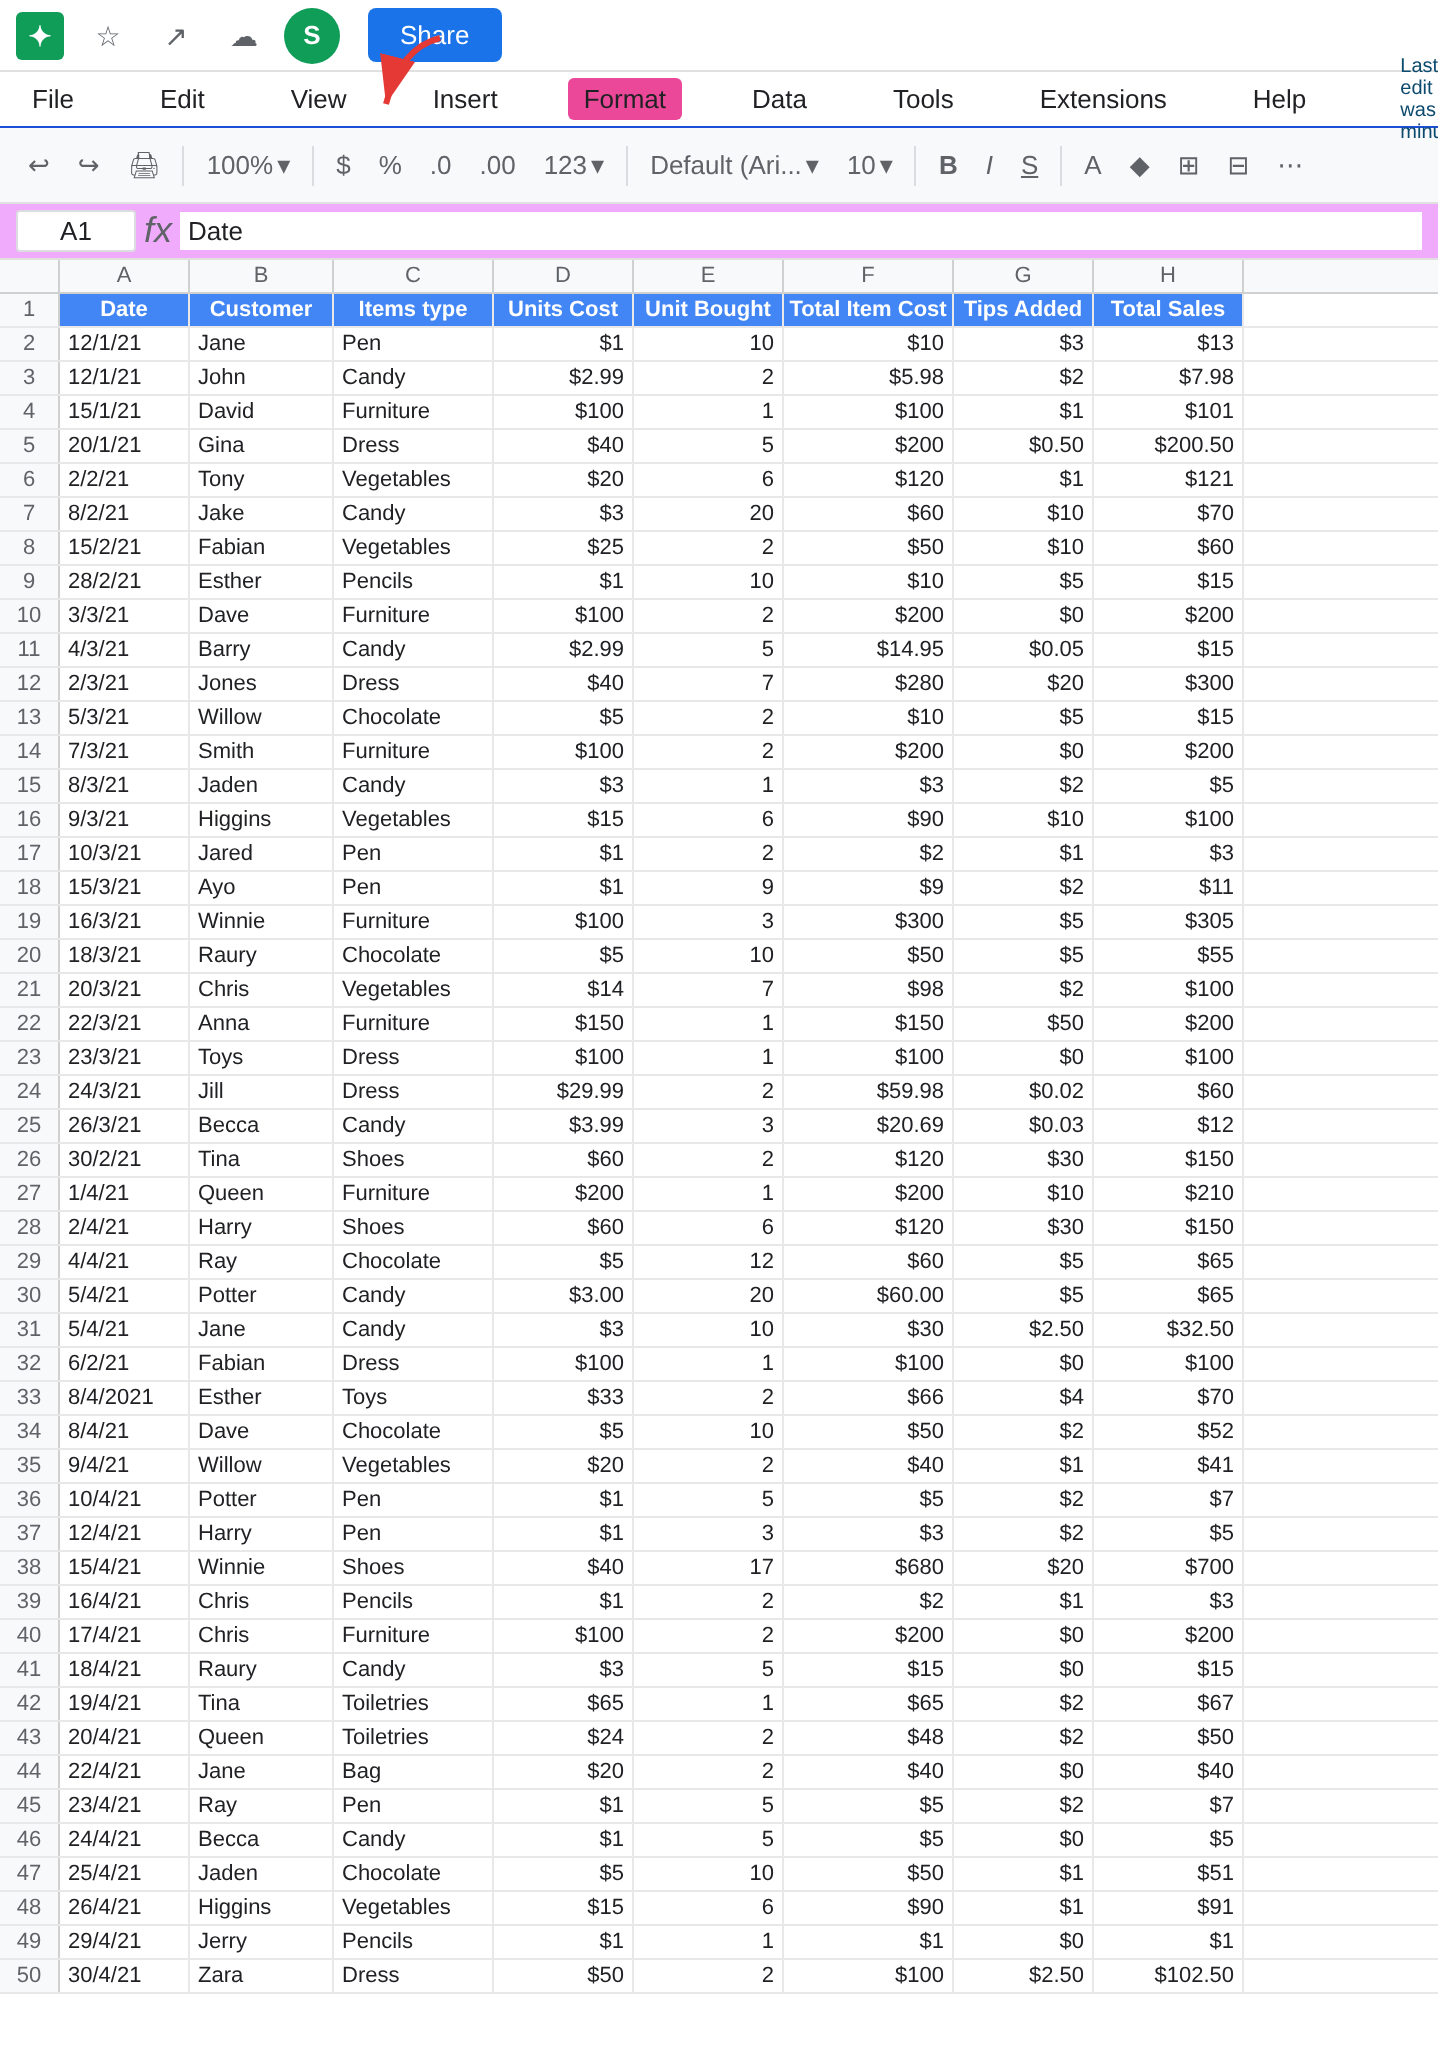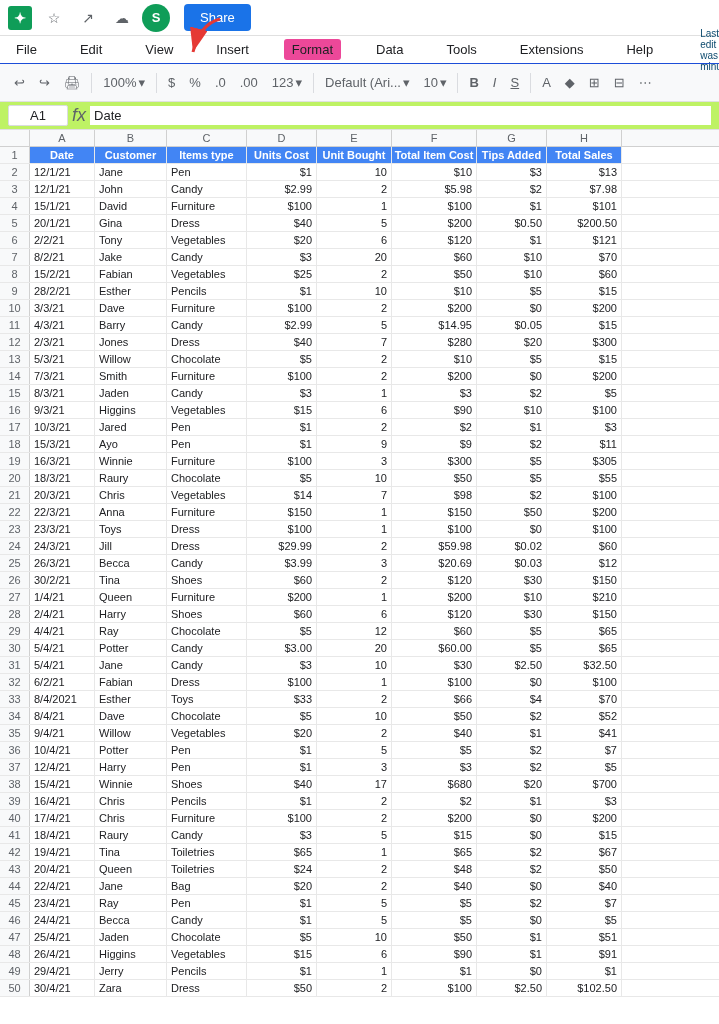--- a/index.html
+++ b/index.html
@@ -37,21 +37,21 @@
       border-bottom: 1px solid #e0e0e0; gap: 2px;
     }
     .tb-btn { padding: 4px 6px; cursor: pointer; border-radius: 3px; font-size: 13px; color: #5f6368; display: flex; align-items: center; gap: 2px; }
     .tb-sep { width: 1px; height: 20px; background: #dadce0; margin: 0 3px; }
     .tb-bold { font-weight: bold; }
     .tb-italic { font-style: italic; }
     .tb-underline { text-decoration: underline; }
 
     
     #formula-bar {
-      display: flex; align-items: center; background: #bef264; padding: 2px 8px; height: 28px;
+      display: flex; align-items: center; background: #f0abfc; padding: 2px 8px; height: 28px;
       border-bottom: 1px solid #e0e0e0; gap: 4px;
     }
     .cell-ref { width: 60px; text-align: center; font-size: 13px; color: #202124; border: 1px solid #dadce0; padding: 2px 4px; border-radius: 2px; }
     .fx-icon { color: #5f6368; font-size: 18px; font-style: italic; }
     .formula-input { flex: 1; font-size: 13px; color: #202124; border: none; outline: none; padding: 2px 4px; }
 
     
     #sheet-area { display: flex; flex-direction: column; overflow: hidden; }
 
     

